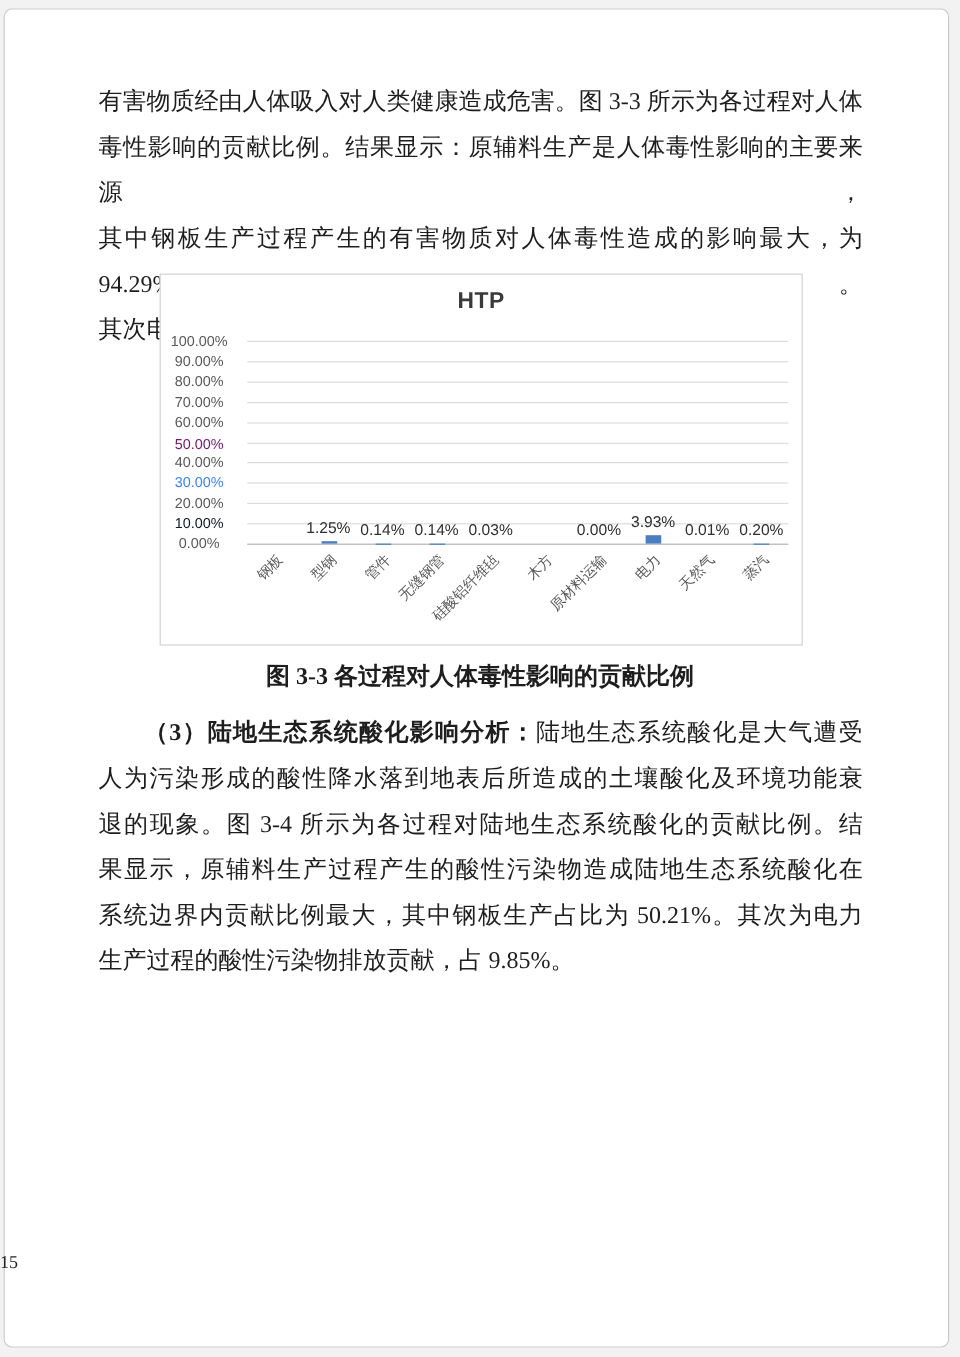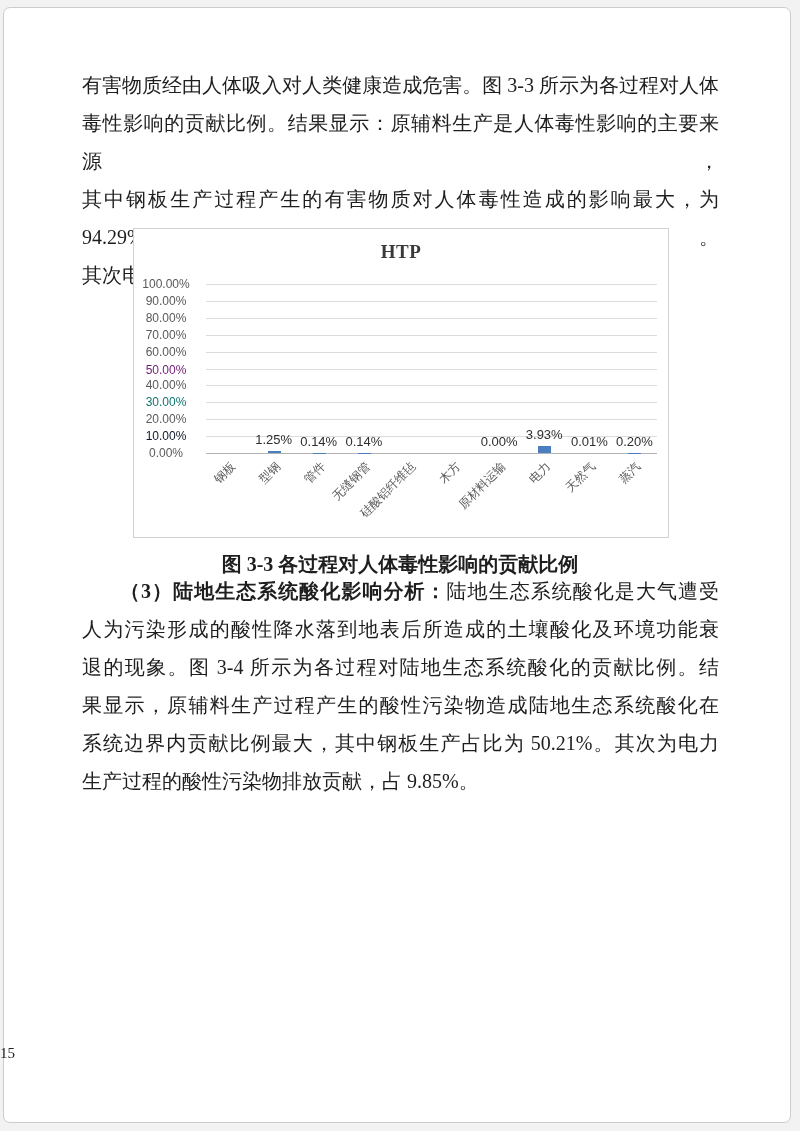--- a/index.html
+++ b/index.html
@@ -11,21 +11,21 @@
   .page{
     position:absolute;left:3px;top:7px;width:786px;height:1114px;
     background:#ffffff;border:1px solid #cccccc;border-radius:7px;
   }
   
   .para{
     position:absolute;left:82px;width:637px;
     font-size:20px;line-height:38px;color:#1e1e1e;
   }
   #para1{top:66px;}
-  #para2{top:572px;}
+  #para2{top:592px;}
   .jline{text-align:justify;text-align-last:justify;}
   .jline.last{text-align-last:left;}
   .jline.indent{padding-left:38px;}
   .lead-bold{font-weight:bold;}
   .caption{
     position:absolute;left:0;right:0;top:549px;text-align:center;
     font-size:20px;font-weight:bold;color:#1e1e1e;line-height:30px;
   }
   .pagenum{
     position:absolute;left:0;right:0;top:1045px;text-align:left;
@@ -68,30 +68,30 @@
 <div class="page"></div>
 
 <div class="para" id="para1">
   <div class="jline">有害物质经由人体吸入对人类健康造成危害。图 3-3 所示为各过程对人体</div>
   <div class="jline">毒性影响的贡献比例。结果显示：原辅料生产是人体毒性影响的主要来源，</div>
   <div class="jline">其中钢板生产过程产生的有害物质对人体毒性造成的影响最大，为 94.29%。</div>
   <div class="jline last">其次电力生产过程贡献比例为 3.93%。</div>
 </div>
 
 <div class="chart-box">
-  <div class="chart-title" style="color: rgb(58, 58, 58); font-family: Liberation Serif, serif;">HTP</div>
+  <div class="chart-title" style="color: rgb(58, 58, 58);">HTP</div>
   <div class="y-labels">
       <div class="y-tick" style="top: -7px; color: rgb(89, 89, 89);">100.00%</div>
       <div class="y-tick" style="top: 9.9px; color: rgb(89, 89, 89);">90.00%</div>
       <div class="y-tick" style="top: 26.8px; color: rgb(89, 89, 89);">80.00%</div>
       <div class="y-tick" style="top: 43.7px; color: rgb(89, 89, 89);">70.00%</div>
       <div class="y-tick" style="top: 60.6px; color: rgb(89, 89, 89);">60.00%</div>
       <div class="y-tick" style="top: 79px; color: #701a75;">50.00%</div>
       <div class="y-tick" style="top: 94.4px; color: rgb(89, 89, 89);">40.00%</div>
-      <div class="y-tick" style="top: 111.3px; color: #0f766e;">30.00%</div>
+      <div class="y-tick" style="top: 111.3px; color: #3b82f6;">30.00%</div>
       <div class="y-tick" style="top: 128.2px; color: rgb(89, 89, 89);">20.00%</div>
       <div class="y-tick" style="top: 145.1px; color: #0f172a;">10.00%</div>
       <div class="y-tick" style="top: 162px; color: rgb(89, 89, 89);">0.00%</div>
     </div>
   <div class="plot-area">
       <div class="gridline" style="top: 0px; background: rgb(220, 220, 220);"></div>
       <div class="gridline" style="top: 16.9px; background: rgb(220, 220, 220);"></div>
       <div class="gridline" style="top: 33.8px; background: rgb(220, 220, 220);"></div>
       <div class="gridline" style="top: 50.7px; background: rgb(220, 220, 220);"></div>
       <div class="gridline" style="top: 67.6px; background: rgb(220, 220, 220);"></div>
@@ -105,20 +105,24 @@
         <div class="bar" style="height: 2.1125px; background: rgb(74, 126, 190);"></div>
         <div class="bar-label" style="bottom: 6.1125px;">1.25%</div>
       </div>
       <div class="bar-col" style="left: 20%;">
         <div class="bar" style="height: 0.2366px; background: rgb(74, 126, 190);"></div>
         <div class="bar-label" style="bottom: 4.2366px;">0.14%</div>
       </div>
       <div class="bar-col" style="left: 30%;">
         <div class="bar" style="height: 0.2366px; background: rgb(74, 126, 190);"></div>
         <div class="bar-label" style="bottom: 4.2366px;">0.14%</div>
+      </div>
+      <div class="bar-col" style="left: 40%;">
+        <div class="bar" style="height: 0.0506999px; background: rgb(74, 126, 190);"></div>
+        <div class="bar-label" style="bottom: 4.0507px;">0.03%</div>
       </div>
       <div class="bar-col" style="left: 60%;">
         <div class="bar" style="height: 0px; background: rgb(74, 126, 190);"></div>
         <div class="bar-label" style="bottom: 4px;">0.00%</div>
       </div>
       <div class="bar-col" style="left: 70%;">
         <div class="bar" style="height: 6.6417px; background: rgb(74, 126, 190);"></div>
         <div class="bar-label" style="bottom: 10.6417px;">3.93%</div>
       </div>
       <div class="bar-col" style="left: 80%;">

